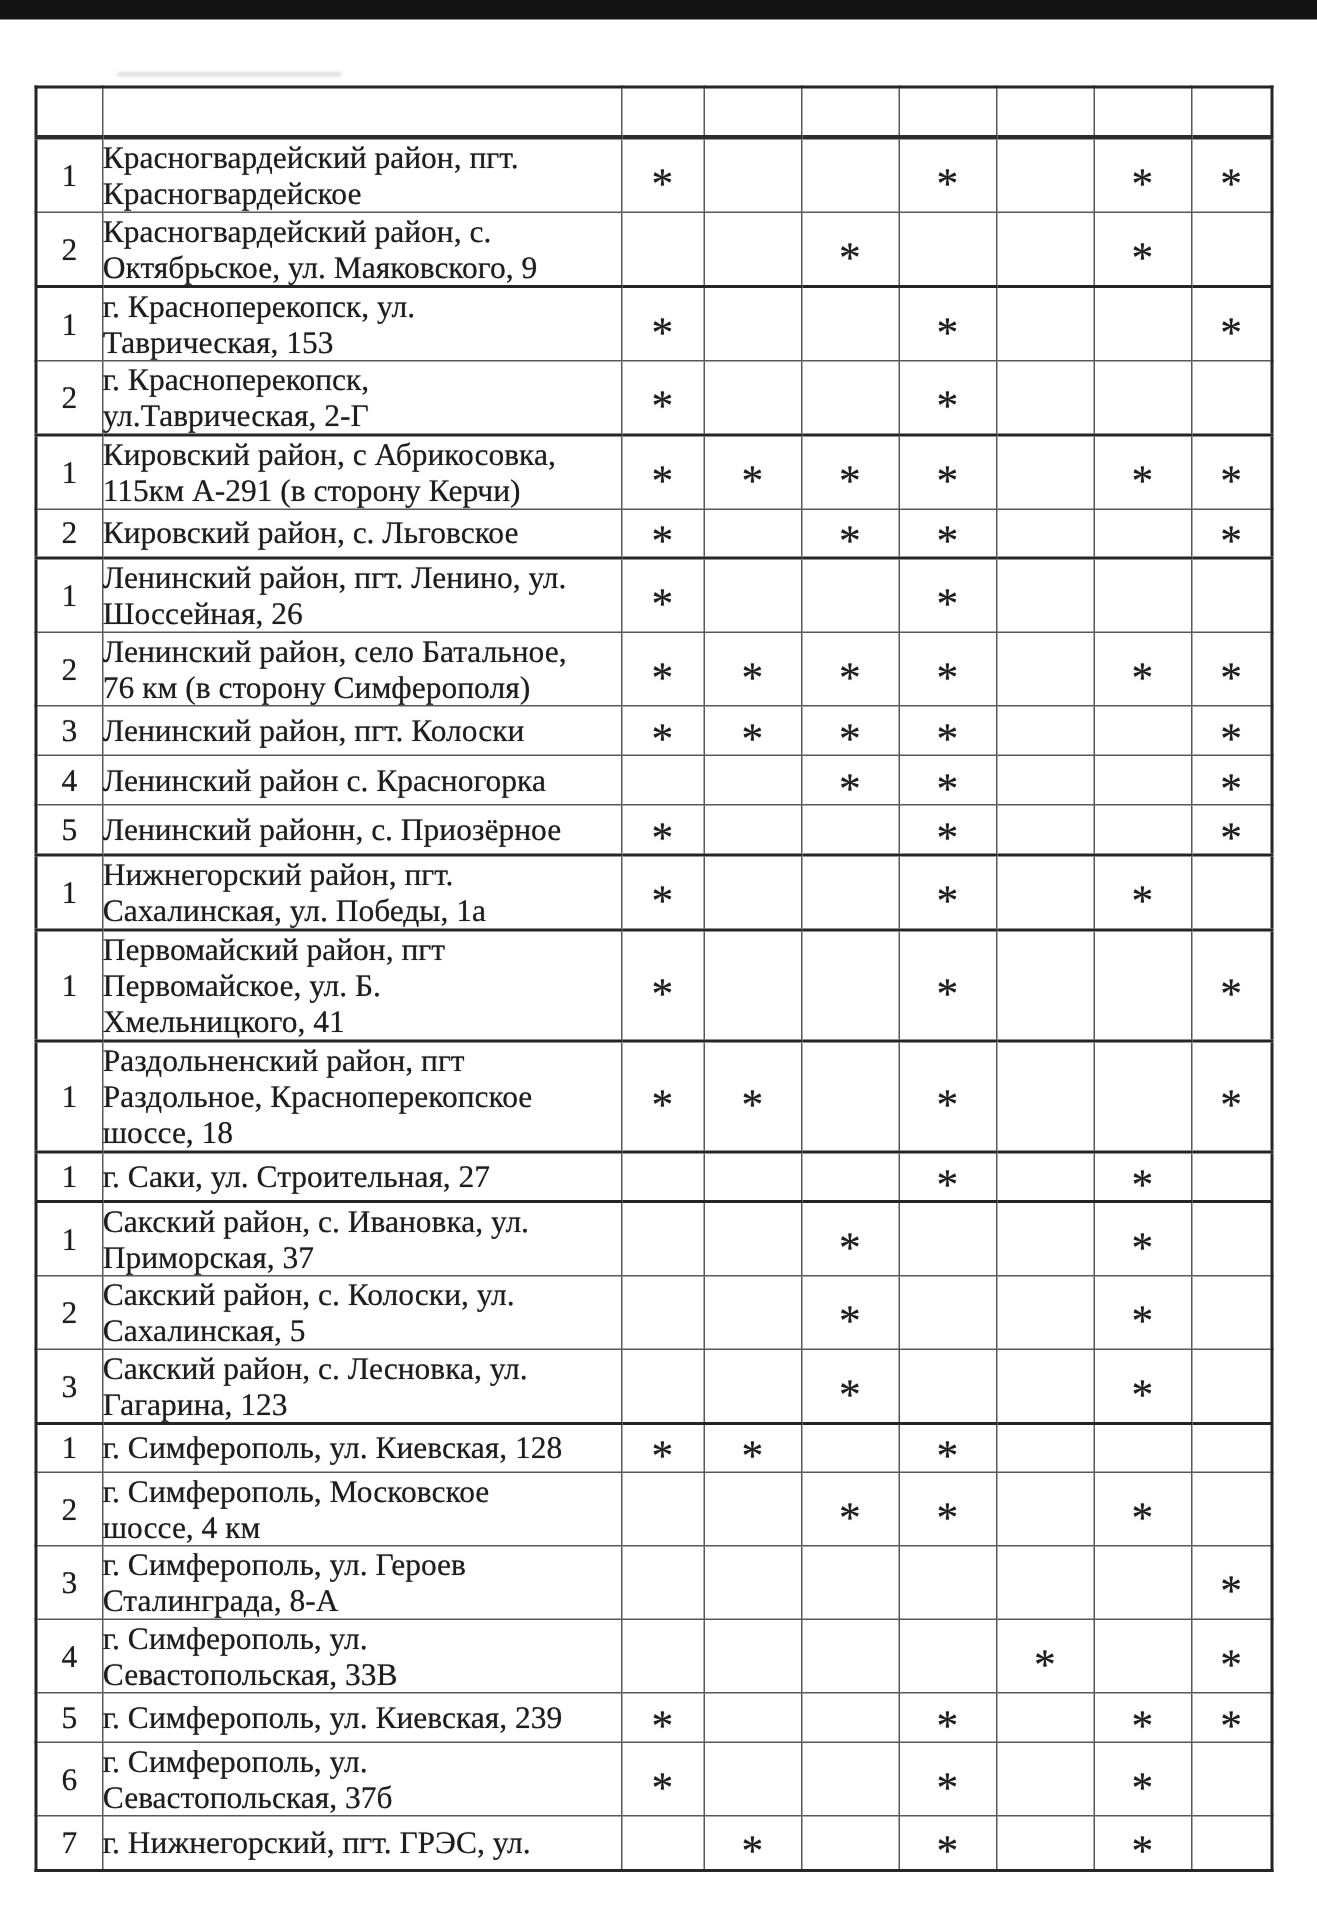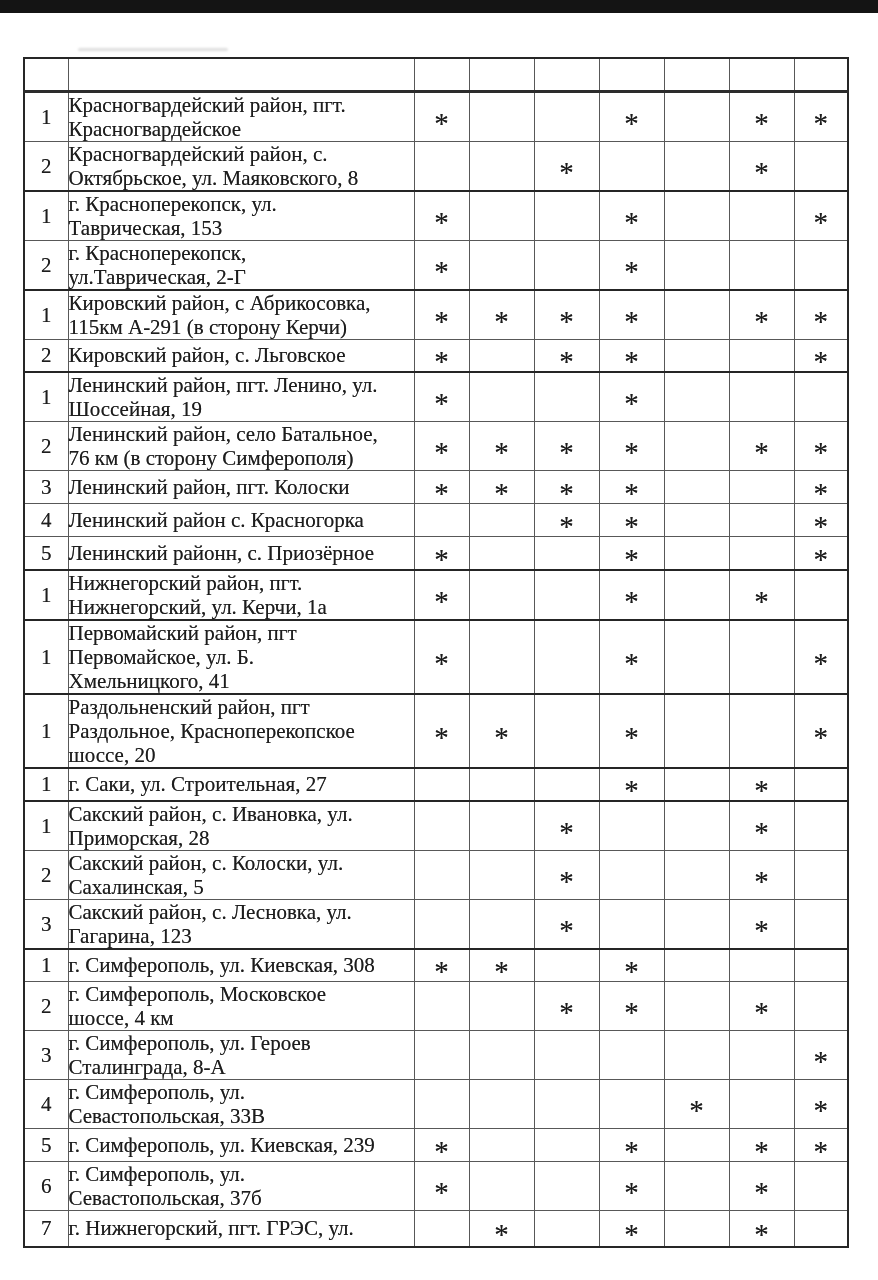--- a/index.html
+++ b/index.html
@@ -129,21 +129,21 @@
           <td class="mark">
             <span class="ast">*</span>
           </td>
           <td class="mark">
             <span class="ast">*</span>
           </td>
         </tr>
         <tr>
           <td class="num">2</td>
           <td class="addr">Красногвардейский район, с.
-Октябрьское, ул. Маяковского, 8</td>
+Октябрьское, ул. Маяковского, 9</td>
           <td class="mark"></td>
           <td class="mark"></td>
           <td class="mark">
             <span class="ast">*</span>
           </td>
           <td class="mark"></td>
           <td class="mark"></td>
           <td class="mark">
             <span class="ast">*</span>
           </td>
@@ -222,21 +222,21 @@
           </td>
           <td class="mark"></td>
           <td class="mark"></td>
           <td class="mark">
             <span class="ast">*</span>
           </td>
         </tr>
         <tr class="group-start">
           <td class="num">1</td>
           <td class="addr">Ленинский район, пгт. Ленино, ул.
-Шоссейная, 19</td>
+Шоссейная, 26</td>
           <td class="mark">
             <span class="ast">*</span>
           </td>
           <td class="mark"></td>
           <td class="mark"></td>
           <td class="mark">
             <span class="ast">*</span>
           </td>
           <td class="mark"></td>
           <td class="mark"></td>
@@ -317,21 +317,21 @@
           </td>
           <td class="mark"></td>
           <td class="mark"></td>
           <td class="mark">
             <span class="ast">*</span>
           </td>
         </tr>
         <tr class="group-start">
           <td class="num">1</td>
           <td class="addr">Нижнегорский район, пгт.
-Нижнегорский, ул. Керчи, 1а</td>
+Сахалинская, ул. Победы, 1а</td>
           <td class="mark">
             <span class="ast">*</span>
           </td>
           <td class="mark"></td>
           <td class="mark"></td>
           <td class="mark">
             <span class="ast">*</span>
           </td>
           <td class="mark"></td>
           <td class="mark">
@@ -355,21 +355,21 @@
           <td class="mark"></td>
           <td class="mark"></td>
           <td class="mark">
             <span class="ast">*</span>
           </td>
         </tr>
         <tr class="group-start">
           <td class="num">1</td>
           <td class="addr">Раздольненский район, пгт
 Раздольное, Красноперекопское
-шоссе, 20</td>
+шоссе, 18</td>
           <td class="mark">
             <span class="ast">*</span>
           </td>
           <td class="mark">
             <span class="ast">*</span>
           </td>
           <td class="mark"></td>
           <td class="mark">
             <span class="ast">*</span>
           </td>
@@ -390,21 +390,21 @@
           </td>
           <td class="mark"></td>
           <td class="mark">
             <span class="ast">*</span>
           </td>
           <td class="mark"></td>
         </tr>
         <tr class="group-start">
           <td class="num">1</td>
           <td class="addr">Сакский район, с. Ивановка, ул.
-Приморская, 28</td>
+Приморская, 37</td>
           <td class="mark"></td>
           <td class="mark"></td>
           <td class="mark">
             <span class="ast">*</span>
           </td>
           <td class="mark"></td>
           <td class="mark"></td>
           <td class="mark">
             <span class="ast">*</span>
           </td>
@@ -437,21 +437,21 @@
           </td>
           <td class="mark"></td>
           <td class="mark"></td>
           <td class="mark">
             <span class="ast">*</span>
           </td>
           <td class="mark"></td>
         </tr>
         <tr class="group-start">
           <td class="num">1</td>
-          <td class="addr">г. Симферополь, ул. Киевская, 308</td>
+          <td class="addr">г. Симферополь, ул. Киевская, 128</td>
           <td class="mark">
             <span class="ast">*</span>
           </td>
           <td class="mark">
             <span class="ast">*</span>
           </td>
           <td class="mark"></td>
           <td class="mark">
             <span class="ast">*</span>
           </td>

